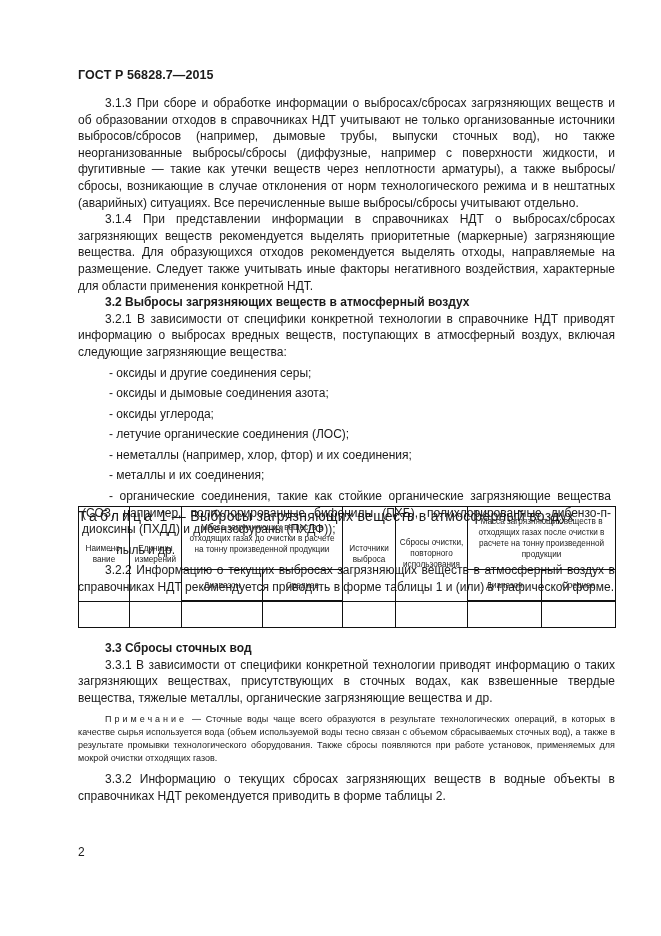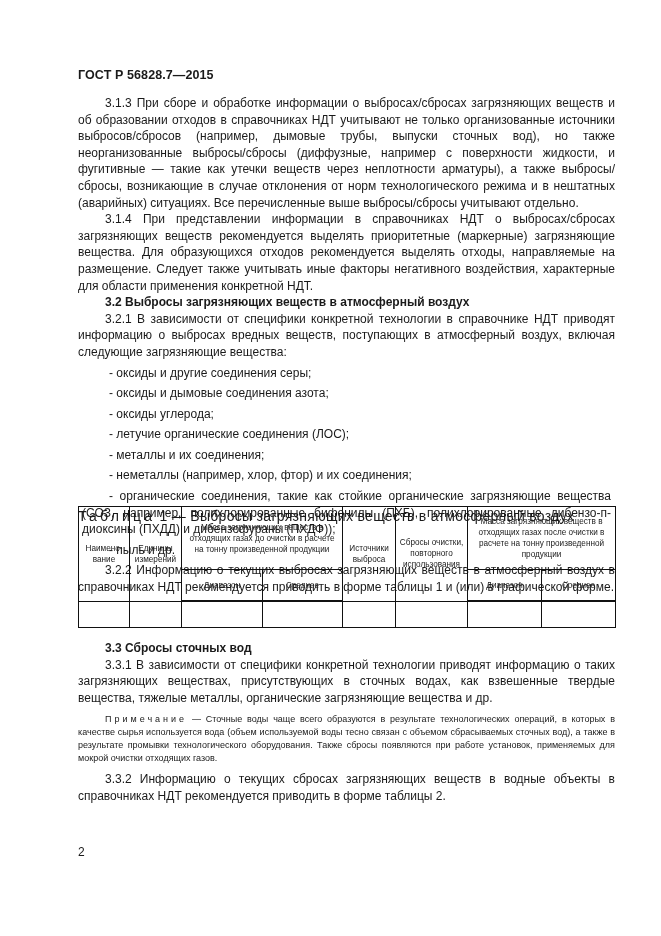--- a/index.html
+++ b/index.html
@@ -31,22 +31,22 @@
 
 <div class="txt" style="top:95px;">
   <p class="p">3.1.3  При сборе и обработке информации о выбросах/сбросах загрязняющих веществ и об образовании отходов в справочниках НДТ учитывают не только организованные источники выбросов/сбросов (например, дымовые трубы, выпуски сточных вод), но также неорганизованные выбросы/сбросы (диффузные, например с поверхности жидкости, и фугитивные — такие как утечки веществ через неплотности арматуры), а также выбросы/сбросы, возникающие в случае отклонения от норм технологического режима и в нештатных (аварийных) ситуациях. Все перечисленные выше выбросы/сбросы учитывают отдельно.</p>
   <p class="p">3.1.4  При представлении информации в справочниках НДТ о выбросах/сбросах загрязняющих веществ рекомендуется выделять приоритетные (маркерные) загрязняющие вещества. Для образующихся отходов рекомендуется выделять отходы, направляемые на размещение. Следует также учитывать иные факторы негативного воздействия, характерные для области применения конкретной НДТ.</p>
   <p class="p bold">3.2  Выбросы загрязняющих веществ в атмосферный воздух</p>
   <p class="p">3.2.1  В зависимости от специфики конкретной технологии в справочнике НДТ приводят информацию о выбросах вредных веществ, поступающих в атмосферный воздух, включая следующие загрязняющие вещества:</p>
   <p class="li">- оксиды и другие соединения серы;</p>
   <p class="li">- оксиды и дымовые соединения азота;</p>
   <p class="li">- оксиды углерода;</p>
   <p class="li">- летучие органические соединения (ЛОС);</p>
+  <p class="li">- неметаллы (например, хлор, фтор) и их соединения;</p>
   <p class="li">- металлы и их соединения;</p>
-  <p class="li">- неметаллы (например, хлор, фтор) и их соединения;</p>
   <p class="li-wrap">- органические соединения, такие как стойкие органические загрязняющие вещества (СОЗ, например, полихлорированные бифенилы (ПХБ), полихлорированные дибензо-п-диоксины (ПХДД) и дибензофураны (ПХДФ));</p>
   <p class="li">- пыль и др.</p>
   <p class="p">3.2.2  Информацию о текущих выбросах загрязняющих веществ в атмосферный воздух в справочниках НДТ рекомендуется приводить в форме таблицы 1 и (или) в графической форме.</p>
 </div>
 
 <div class="cap">
   <span class="sp">Таблица</span><span> 1 — Выбросы загрязняющих веществ в атмосферный воздух</span>
 </div>
 
 <table class="t1">

